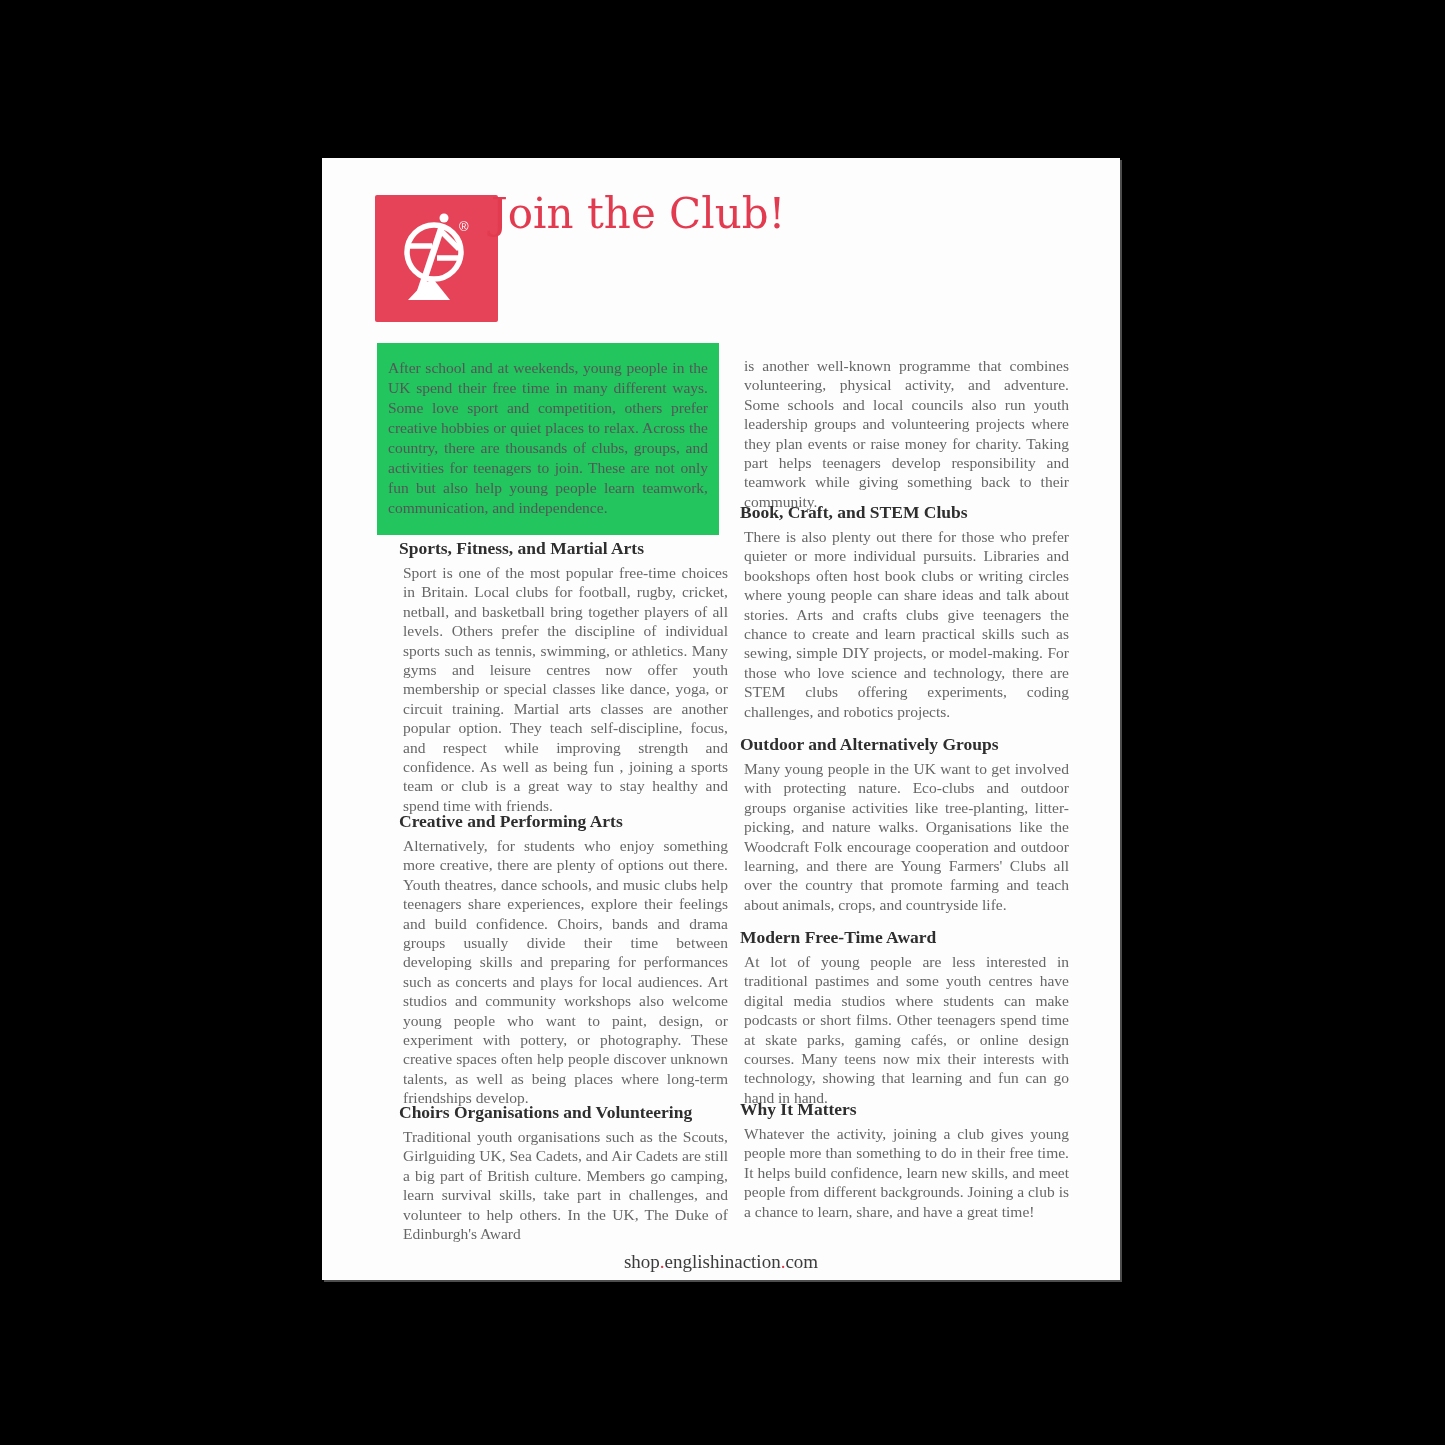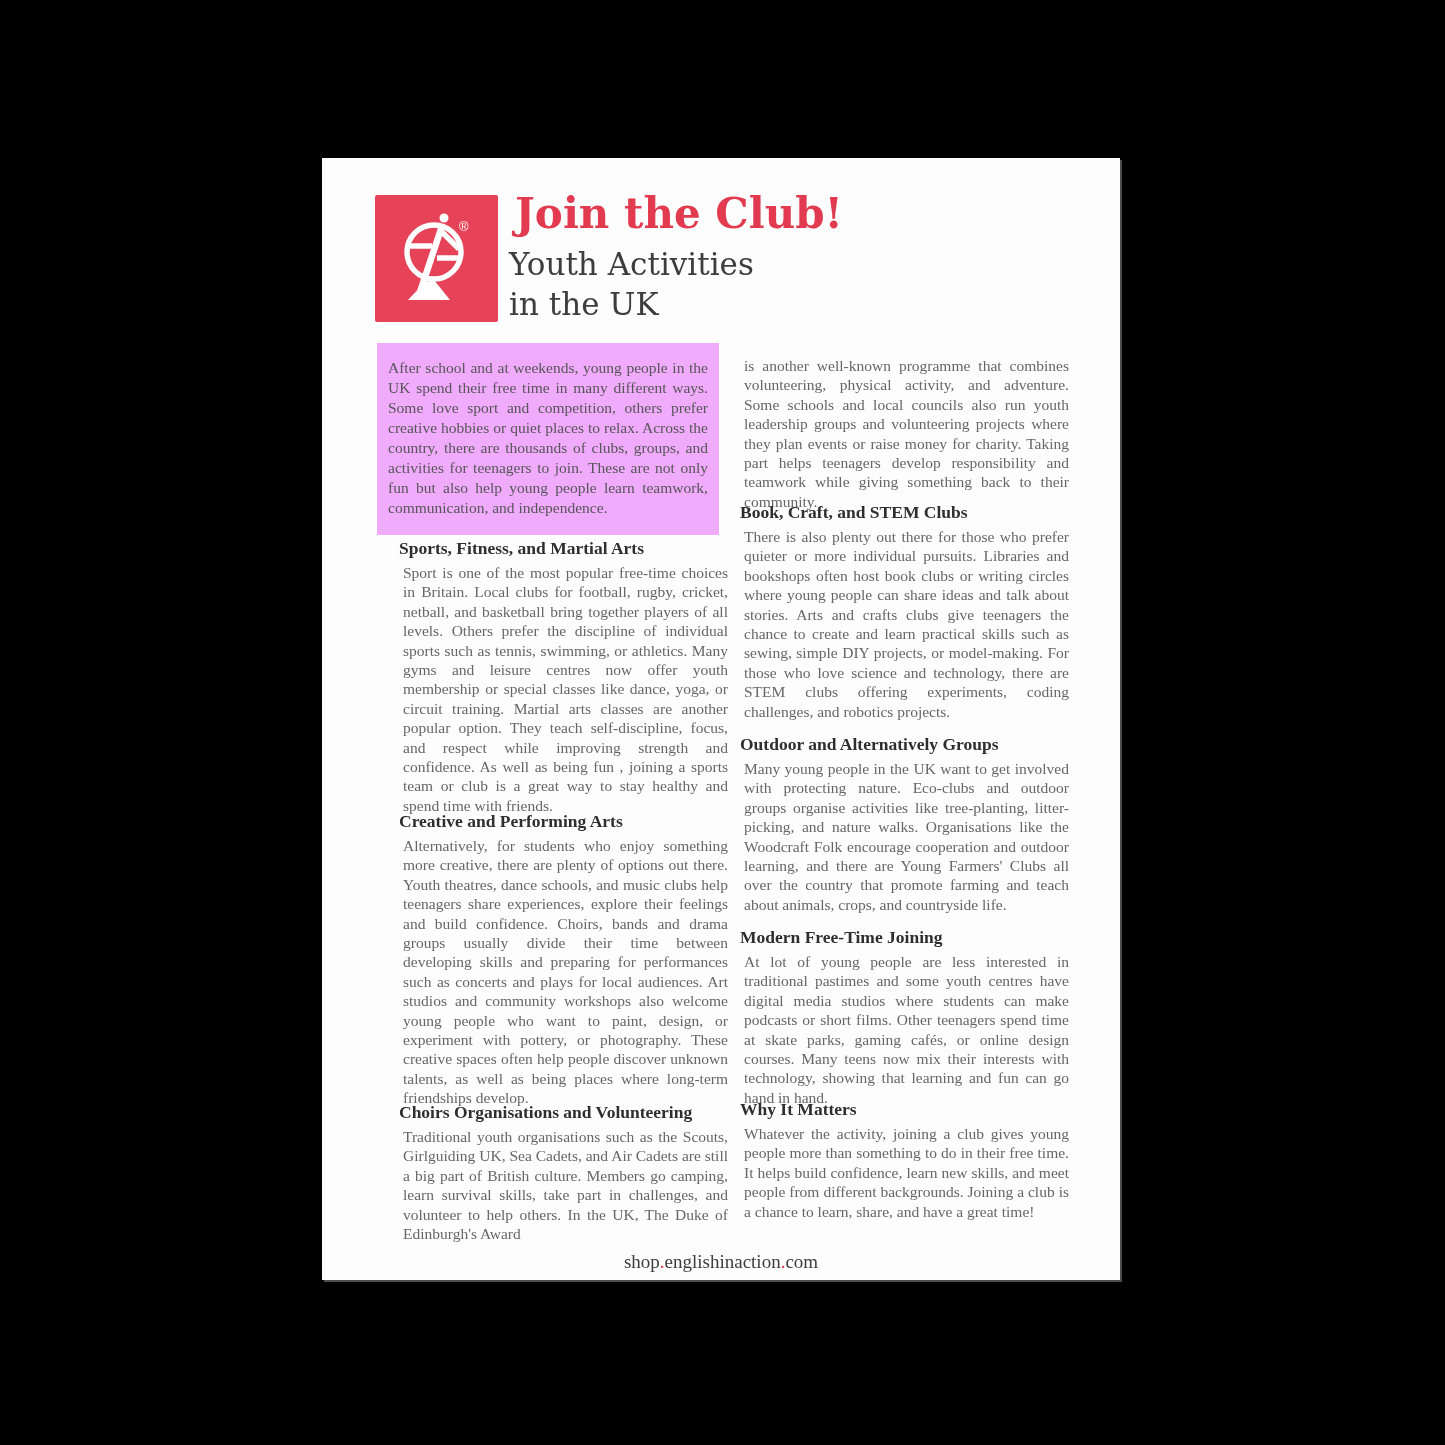--- a/index.html
+++ b/index.html
@@ -15,34 +15,34 @@
     background:#fdfdfd;
     box-shadow:2px 2px 0 rgba(170,170,170,.45);
   }
   
   .logo{
     position:absolute;left:53px;top:37px;width:123px;height:127px;
     background:#e64358;border-radius:2px;
   }
   .logo svg{display:block;width:100%;height:100%;}
   .title{
-    position:absolute;left:193px;top:30px;
+    position:absolute;left:169px;top:30px;
     font-family:"DejaVu Serif", serif;
-    font-weight:bold;font-size:42px;line-height:52px;
+    font-weight:normal;font-size:42px;line-height:52px;
     color:#e23b50;letter-spacing:0px;white-space:nowrap;
   }
   .subtitle{
     position:absolute;left:187px;top:86px;
     font-family:"DejaVu Serif", serif;
     font-size:31px;line-height:40px;color:#3d3d3d;white-space:nowrap;
   }
   
   .intro-box{
     position:absolute;left:55px;top:185px;width:342px;box-sizing:border-box;
-    background:#f0abfc;
+    background:#22c55e;
     padding:15px 11px 17px 11px;
   }
   .intro-box p{
     margin:0;font-size:15.5px;line-height:20px;color:#565658;
     text-align:justify;
   }
   
   .section{position:absolute;width:333px;}
   .col-left{left:77px;}
   .col-right{left:418px;}
@@ -76,24 +76,20 @@
         <path d="M62,63 L85,63"></path>
         <path d="M66,36 L84,54"></path>
       </g>
       <path d="M45,97 L66,34" stroke="#ffffff" stroke-width="6.5" stroke-linecap="round" fill="none"></path>
       <circle cx="69" cy="23" r="4.5" fill="#ffffff"></circle>
       <path d="M33,105 L50,87 L59,85 L75,105 Z" fill="#ffffff"></path>
       <text x="84" y="36" font-size="13" fill="#ffffff" font-family="Liberation Sans, sans-serif">®</text>
     </svg>
   </div>
   <div class="title">Join the Club!</div>
-  <div class="subtitle">
-    <div>Youth Activities</div>
-    <div>in the UK</div>
-  </div>
 
   <div class="intro-box">
     <p>After school and at weekends, young people in the UK spend their free time in many different ways. Some love sport and competition, others prefer creative hobbies or quiet places to relax. Across the country, there are thousands of clubs, groups, and activities for teenagers to join. These are not only fun but also help young people learn teamwork, communication, and independence.</p>
   </div>
 
   <div class="section col-left" style="top:376px">
     <h3>Sports, Fitness, and Martial Arts</h3>
     <p>Sport is one of the most popular free-time choices in Britain. Local clubs for football, rugby, cricket, netball, and basketball bring together players of all levels. Others prefer the discipline of individual sports such as tennis, swimming, or athletics. Many gyms and leisure centres now offer youth membership or special classes like dance, yoga, or circuit training. Martial arts classes are another popular option. They teach self-discipline, focus, and respect while improving strength and confidence. As well as being fun , joining a sports team or club is a great way to stay healthy and spend time with friends.</p>
   </div>
   <div class="section col-left" style="top:649px">
@@ -110,21 +106,21 @@
   </div>
   <div class="section col-right" style="top:340px">
     <h3>Book, Craft, and STEM Clubs</h3>
     <p>There is also plenty out there for those who prefer quieter or more individual pursuits. Libraries and bookshops often host book clubs or writing circles where young people can share ideas and talk about stories. Arts and crafts clubs give teenagers the chance to create and learn practical skills such as sewing, simple DIY projects, or model-making. For those who love science and technology, there are STEM clubs offering experiments, coding challenges, and robotics projects.</p>
   </div>
   <div class="section col-right" style="top:572px">
     <h3>Outdoor and Alternatively Groups</h3>
     <p>Many young people in the UK want to get involved with protecting nature. Eco-clubs and outdoor groups organise activities like tree-planting, litter-picking, and nature walks. Organisations like the Woodcraft Folk encourage cooperation and outdoor learning, and there are Young Farmers' Clubs all over the country that promote farming and teach about animals, crops, and countryside life.</p>
   </div>
   <div class="section col-right" style="top:765px">
-    <h3>Modern Free-Time Joining</h3>
+    <h3>Modern Free-Time Award</h3>
     <p>At lot of young people are less interested in traditional pastimes and some youth centres have digital media studios where students can make podcasts or short films. Other teenagers spend time at skate parks, gaming cafés, or online design courses. Many teens now mix their interests with technology, showing that learning and fun can go hand in hand.</p>
   </div>
   <div class="section col-right" style="top:937px">
     <h3>Why It Matters</h3>
     <p>Whatever the activity, joining a club gives young people more than something to do in their free time. It helps build confidence, learn new skills, and meet people from different backgrounds. Joining a club is a chance to learn, share, and have a great time!</p>
   </div>
 
   <div class="footer">
     <span><span>shop</span><span class="dot">.</span><span>englishinaction</span><span class="dot">.</span><span>com</span></span>
   </div>

